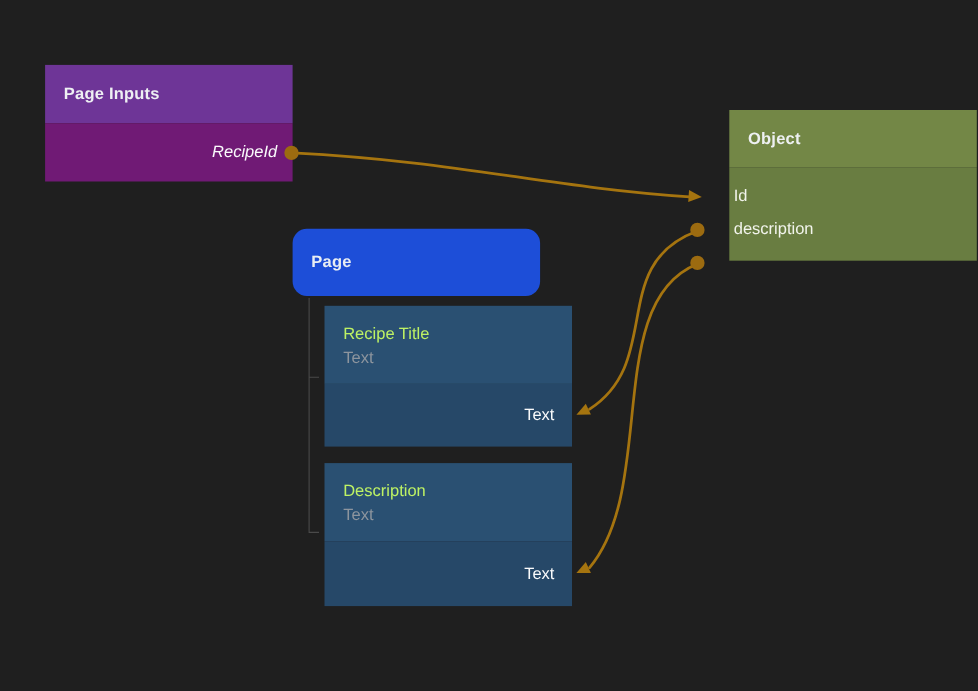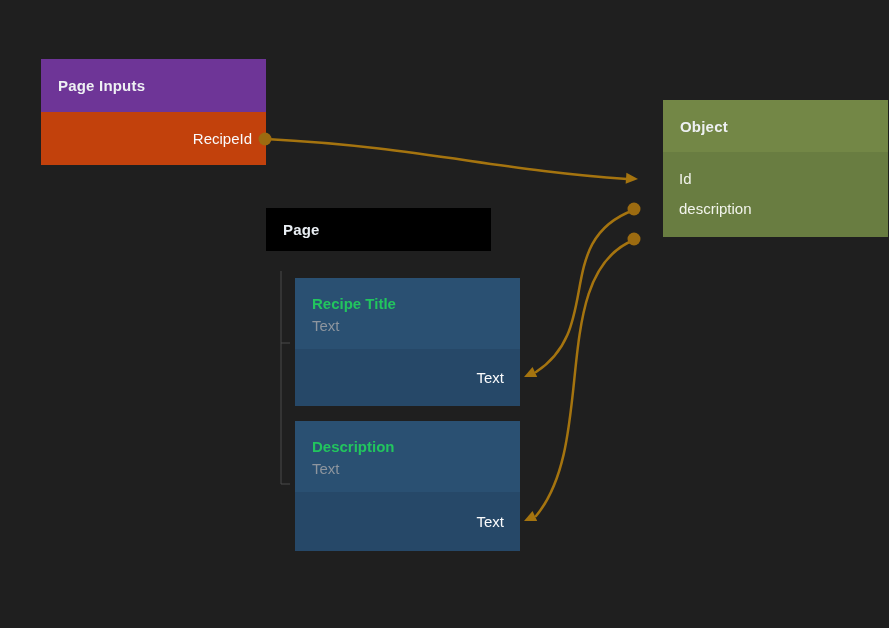--- a/index.html
+++ b/index.html
@@ -18,44 +18,44 @@
     display: flex; align-items: center;
     padding: 0 17px;
     font-size: 15px; font-weight: 700; color: #eef0f3;
     letter-spacing: 0.2px;
   }
   .node-body { font-size: 15px; }
 
   
   .node-page-inputs { left: 41px; top: 59px; }
   .node-page-inputs .node-header { height: 53px; background: #6e3597; }
-  .node-page-inputs .node-body  { height: 53px; background: #c2410c; }
+  .node-page-inputs .node-body  { height: 53px; background: #701a75; font-style: italic; }
   .field-out {
     height: 53px; display: flex; align-items: center; justify-content: flex-end;
     padding-right: 14px; color: #fafafc;
   }
 
   
   .node-object { left: 635px; top: 100px; margin-left: 28px; }
   .node-object .node-header { height: 52px; background: #738746; }
   .node-object .node-body  { background: #697d41; padding: 12px 0 13px 0; }
   .object-field {
-    height: 30px; line-height: 30px; padding-left: 16px;
+    height: 30px; line-height: 30px; padding-left: 4px;
     color: #f2f4ec;
   }
 
   
   .node-page { left: 266px; top: 208px; }
-  .node-page .node-header { height: 43px; background: #000000; color: #e9eef3; }
+  .node-page .node-header { height: 61px; background: #1d4ed8; color: #e9eef3; border-radius: 13px; }
 
   
   .node-child .child-header {
     height: 71px; background: #2a5072; padding: 15px 17px 0 17px;
   }
-  .child-title { font-size: 15px; font-weight: 700; color: #22c55e; line-height: 21px; display: block; }
+  .child-title { font-size: 15px; font-weight: 400; color: #bef264; line-height: 21px; display: block; }
   .child-subtitle { font-size: 15px; color: #8d959e; line-height: 23px; display: block; }
   .child-body {
     background: #264868; display: flex; align-items: center; justify-content: flex-end;
     padding-right: 16px; color: #fafbfc; font-size: 15px;
   }
   .node-recipe-title { left: 295px; top: 278px; }
   .node-recipe-title .child-body { height: 57px; }
   .node-description { left: 295px; top: 421px; }
   .node-description .child-body { height: 59px; }
 

